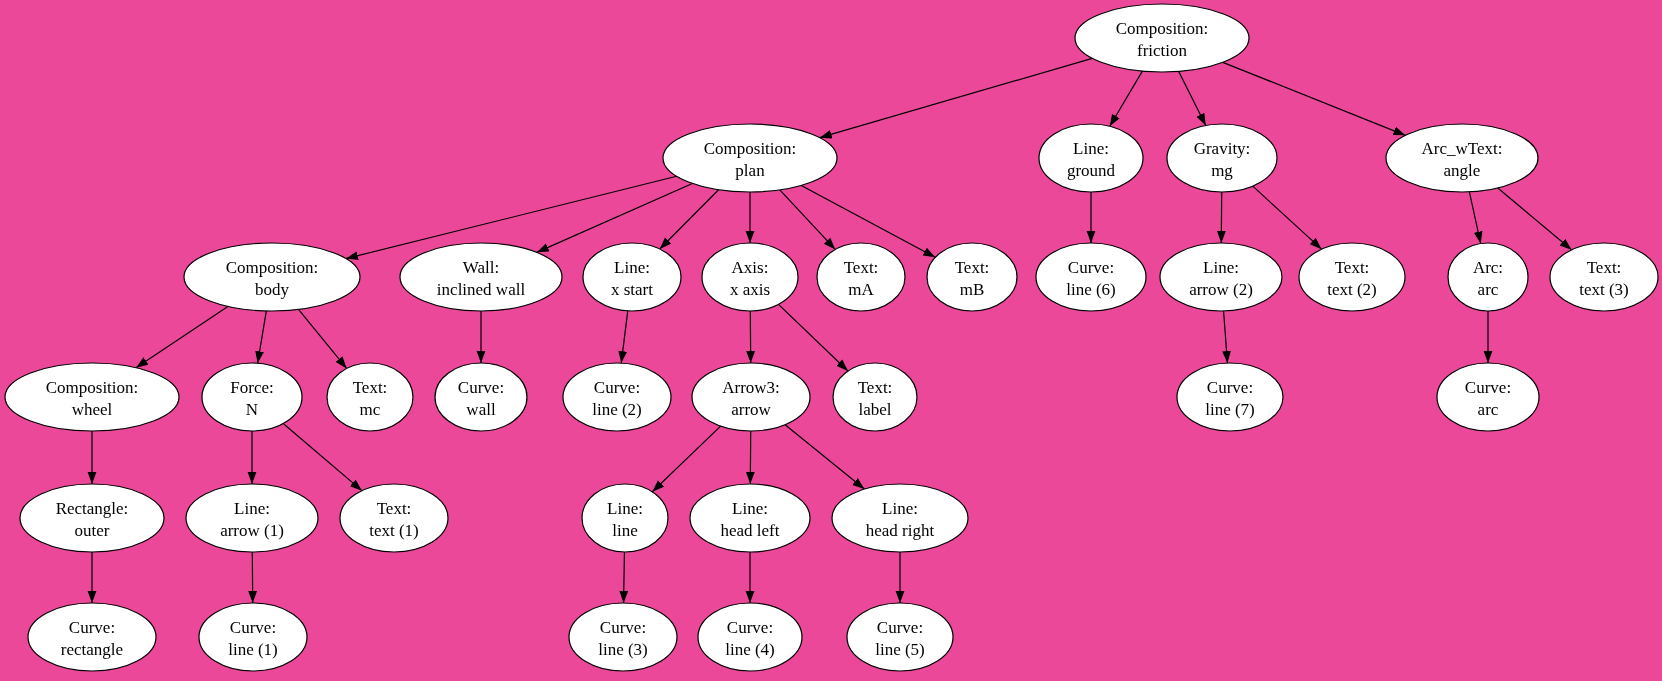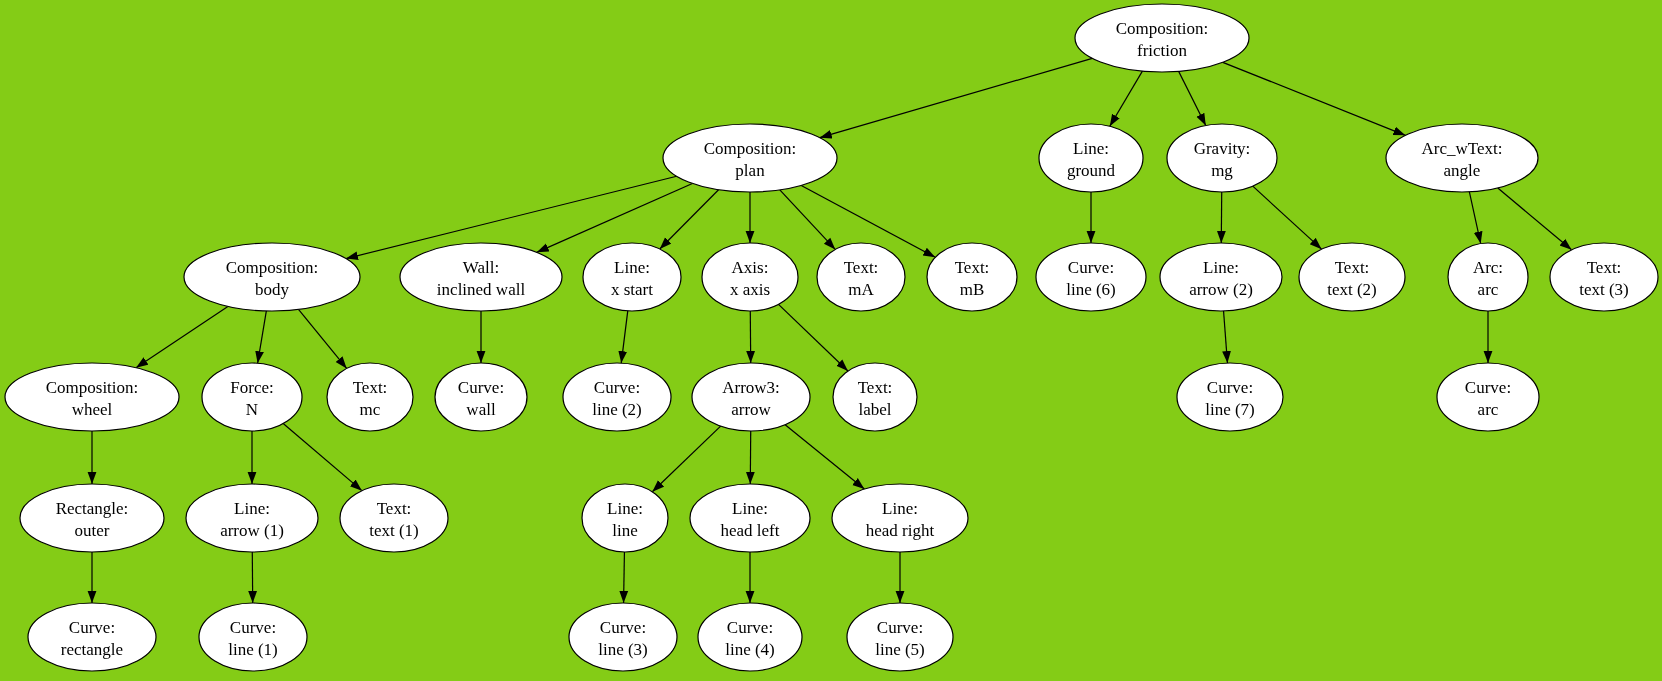--- a/index.html
+++ b/index.html
@@ -4,21 +4,21 @@
 <style>
   html, body {
     margin: 0;
     padding: 0;
     background: #ffffff;
   }
   .canvas {
     position: relative;
     width: 1662px;
     height: 681px;
-    background: #84cc16;
+    background: #ec4899;
     overflow: hidden;
   }
   svg {
     display: block;
   }
   svg text {
     font-family: "Liberation Serif", "DejaVu Serif", serif;
     font-size: 17px;
     fill: #000000;
   }

